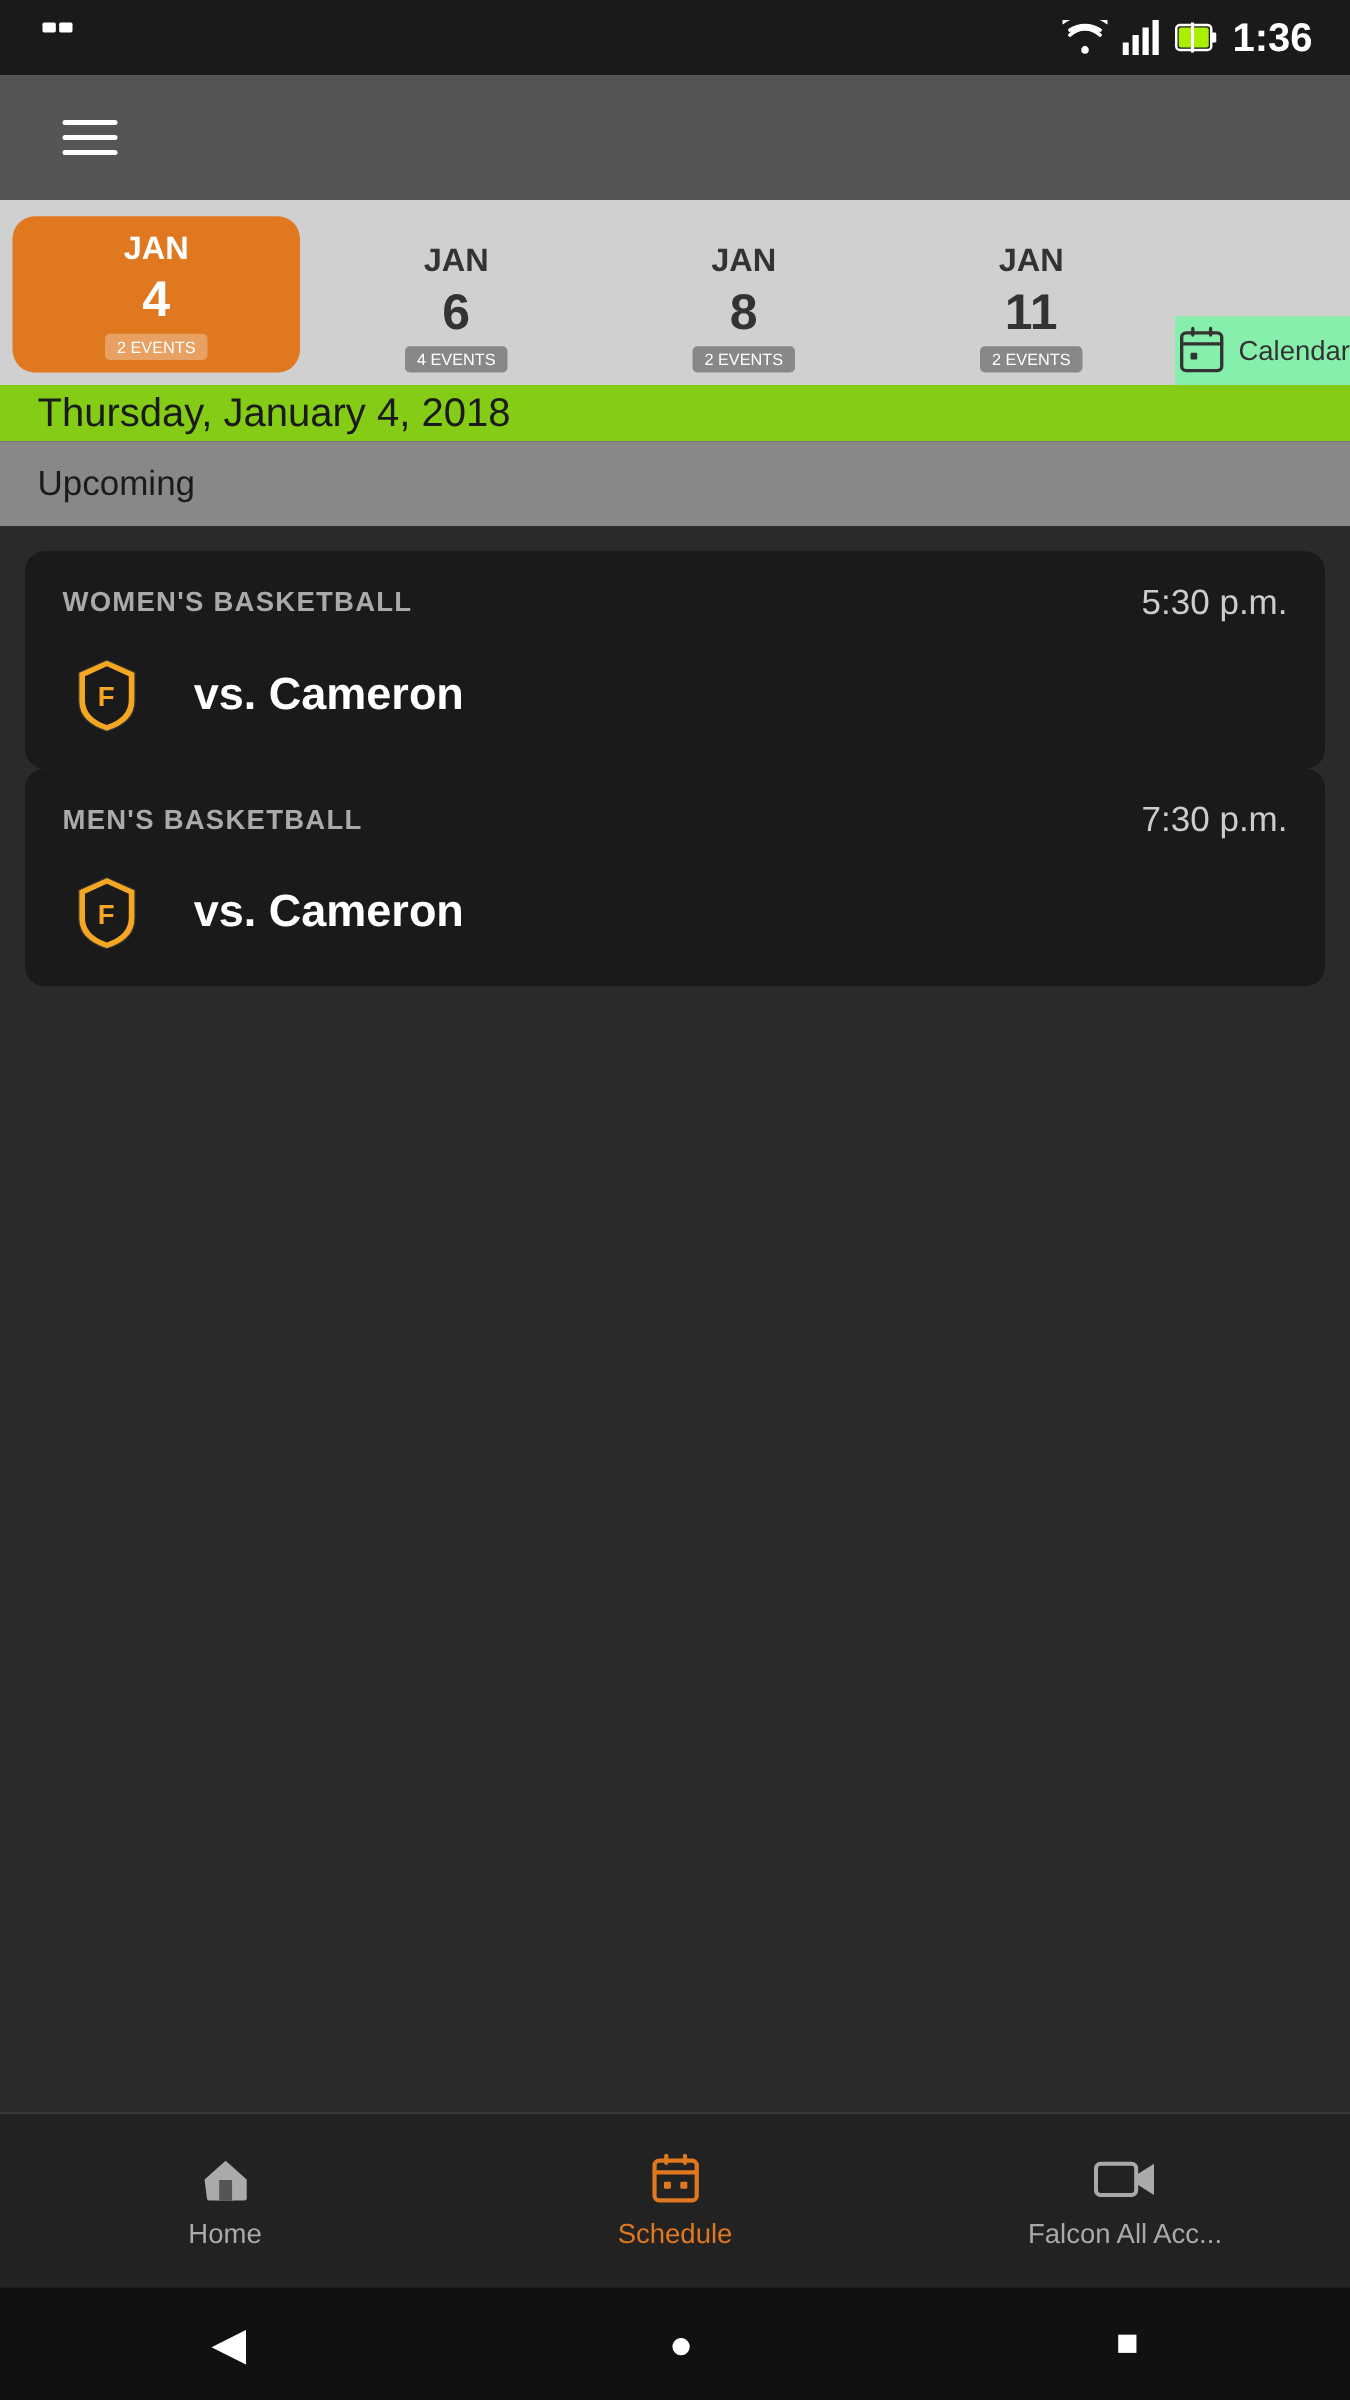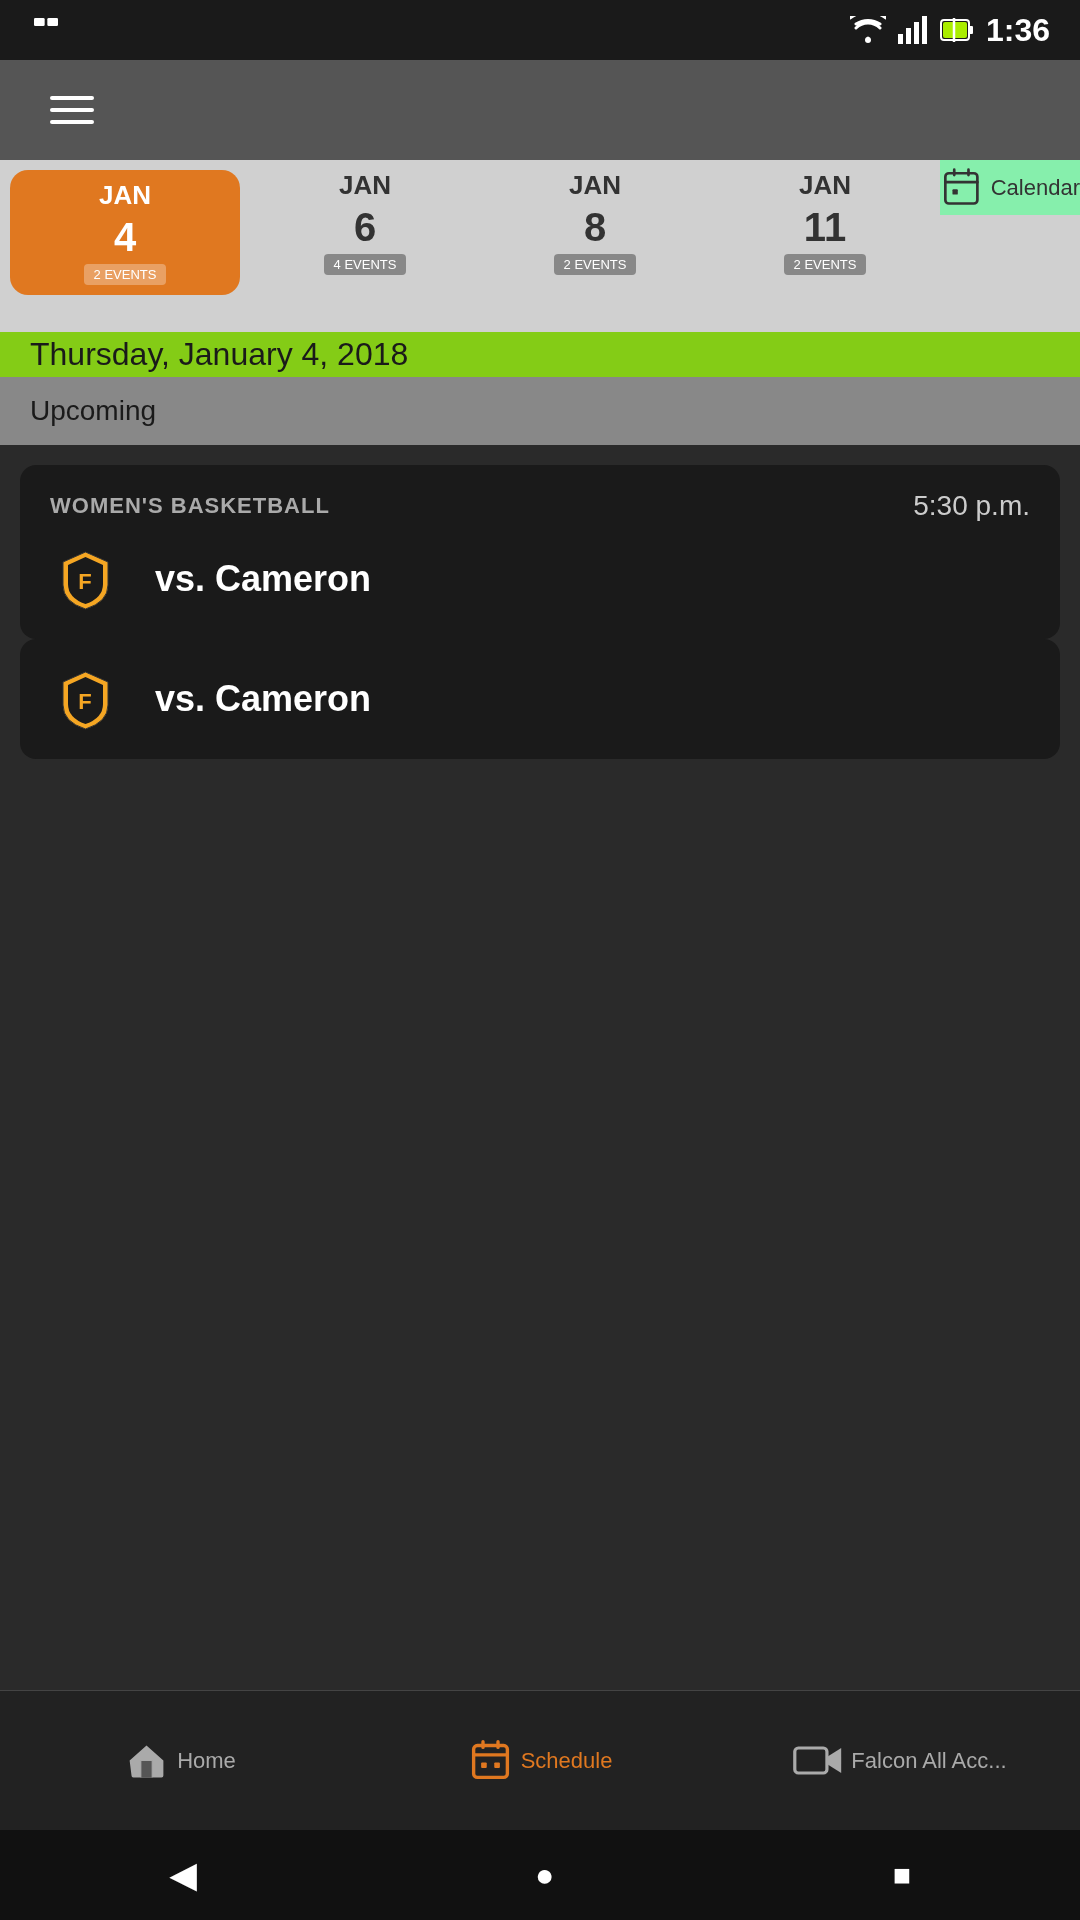--- a/index.html
+++ b/index.html
@@ -54,22 +54,22 @@
       width: 44px;
       height: 4px;
       background: white;
       border-radius: 2px;
     }
 
     
     .date-tabs {
       background: #d0d0d0;
       display: flex;
-      height: 172px;
-      align-items: flex-start;
+      height: 148px;
+      align-items: flex-end;
     }
     .date-tab {
       flex: 1;
       display: flex;
       flex-direction: column;
       align-items: center;
       justify-content: center;
       cursor: pointer;
       padding: 10px 5px;
       gap: 4px;
@@ -207,21 +207,21 @@
     .bottom-nav {
       background: #222;
       height: 140px;
       display: flex;
       align-items: center;
       border-top: 1px solid #444;
     }
     .nav-item {
       flex: 1;
       display: flex;
-      flex-direction: row;
+      flex-direction: column;
       align-items: center;
       justify-content: center;
       gap: 8px;
       cursor: pointer;
       padding: 10px;
     }
     .nav-label {
       font-size: 22px;
       color: #aaa;
     }
@@ -337,20 +337,24 @@
           <path d="M32.5 5 L55 15 L55 38 Q55 55 32.5 62 Q10 55 10 38 L10 15 Z" fill="#f5a623" stroke="#333" stroke-width="1"></path>
           <path d="M32.5 10 L50 18 L50 37 Q50 51 32.5 57 Q15 51 15 37 L15 18 Z" fill="#1a1a1a"></path>
           <text x="32" y="42" text-anchor="middle" font-size="22" font-weight="bold" fill="#f5a623">F</text>
         </svg>
       </div>
       <span class="opponent-name">vs. Cameron</span>
     </div>
   </div>
 
   <div class="event-card">
+    <div class="event-card-header">
+      <span class="sport-label">MEN'S BASKETBALL</span>
+      <span class="event-time">7:30 p.m.</span>
+    </div>
     <div class="event-details">
       <div class="team-logo">
         <svg class="logo-shield" viewBox="0 0 65 65">
           <path d="M32.5 5 L55 15 L55 38 Q55 55 32.5 62 Q10 55 10 38 L10 15 Z" fill="#f5a623" stroke="#333" stroke-width="1"></path>
           <path d="M32.5 10 L50 18 L50 37 Q50 51 32.5 57 Q15 51 15 37 L15 18 Z" fill="#1a1a1a"></path>
           <text x="32" y="42" text-anchor="middle" font-size="22" font-weight="bold" fill="#f5a623">F</text>
         </svg>
       </div>
       <span class="opponent-name">vs. Cameron</span>
     </div>

